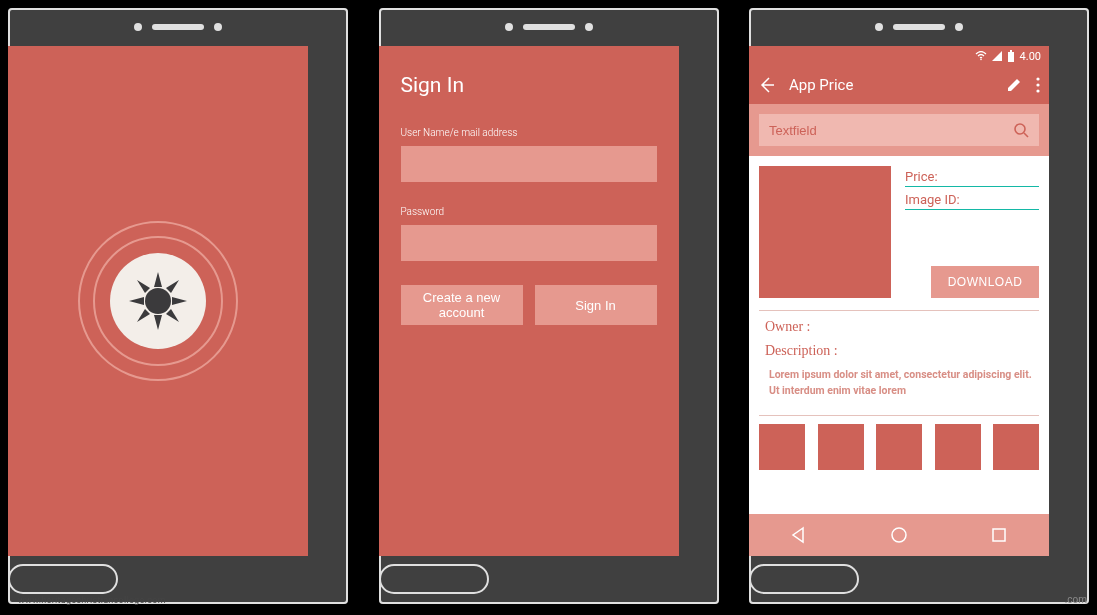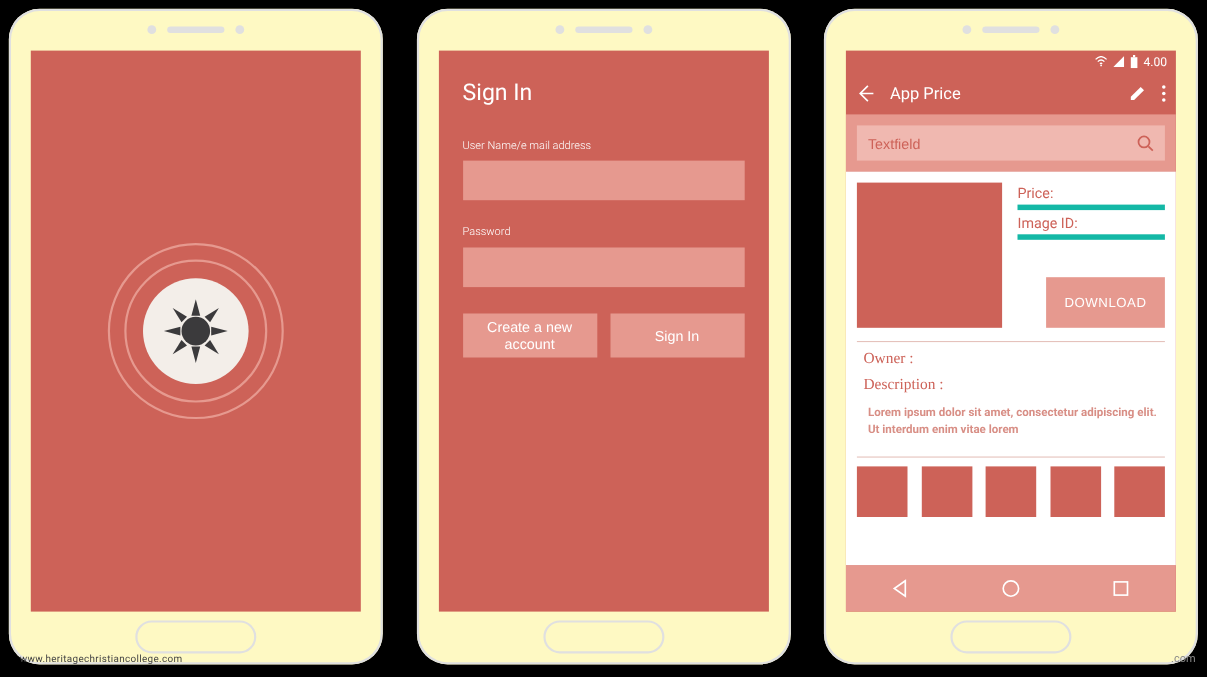--- a/index.html
+++ b/index.html
@@ -26,26 +26,26 @@
       position: absolute;
       bottom: 10px;
       right: 10px;
       color: #888;
       font-size: 10px;
     }
     
     .phone {
       width: 340px;
       height: 596px;
-      background: #fef9c3;
-      border-radius: 28px;
+      background: #404040;
+      border-radius: 4px;
       box-shadow: inset 0 0 0 2px #e0e0e0;
       display: flex;
       flex-direction: column;
-      align-items: center;
+      align-items: flex-start;
       position: relative;
       overflow: hidden;
     }
     .phone-top {
       height: 38px;
       width: 100%;
       display: flex;
       align-items: center;
       justify-content: center;
       gap: 10px;
@@ -171,27 +171,27 @@
     .top-row { display: flex; gap: 14px; }
     .img-placeholder {
       width: 132px; height: 132px;
       background: #cd6258;
     }
     .info-col { flex: 1; display: flex; flex-direction: column; gap: 2px; }
     .info-line {
       font-size: 13px;
       color: #cd6258;
       padding: 3px 0 2px;
-      border-bottom: 5px solid #14b8a6;
+      border-bottom: 1px solid #14b8a6;
     }
     .download-btn {
       margin-top: auto;
       align-self: flex-end;
       width: 108px;
-      height: 46px;
+      height: 32px;
       background: #e6998f;
       color: #fff;
       border: none;
       font-size: 12px;
       letter-spacing: 0.5px;
       cursor: pointer;
     }
     .divider { border-top: 1px solid #e5c2bc; margin-top: 6px; }
     .meta-label { color: #cd6258; font-size: 14px; margin-top: 2px; margin-left: 6px; font-family: Liberation Serif, serif; }
     .desc-text { color: #d88e85; font-size: 10.5px; line-height: 1.5; padding: 2px 6px 4px 10px; font-weight: bold; }

